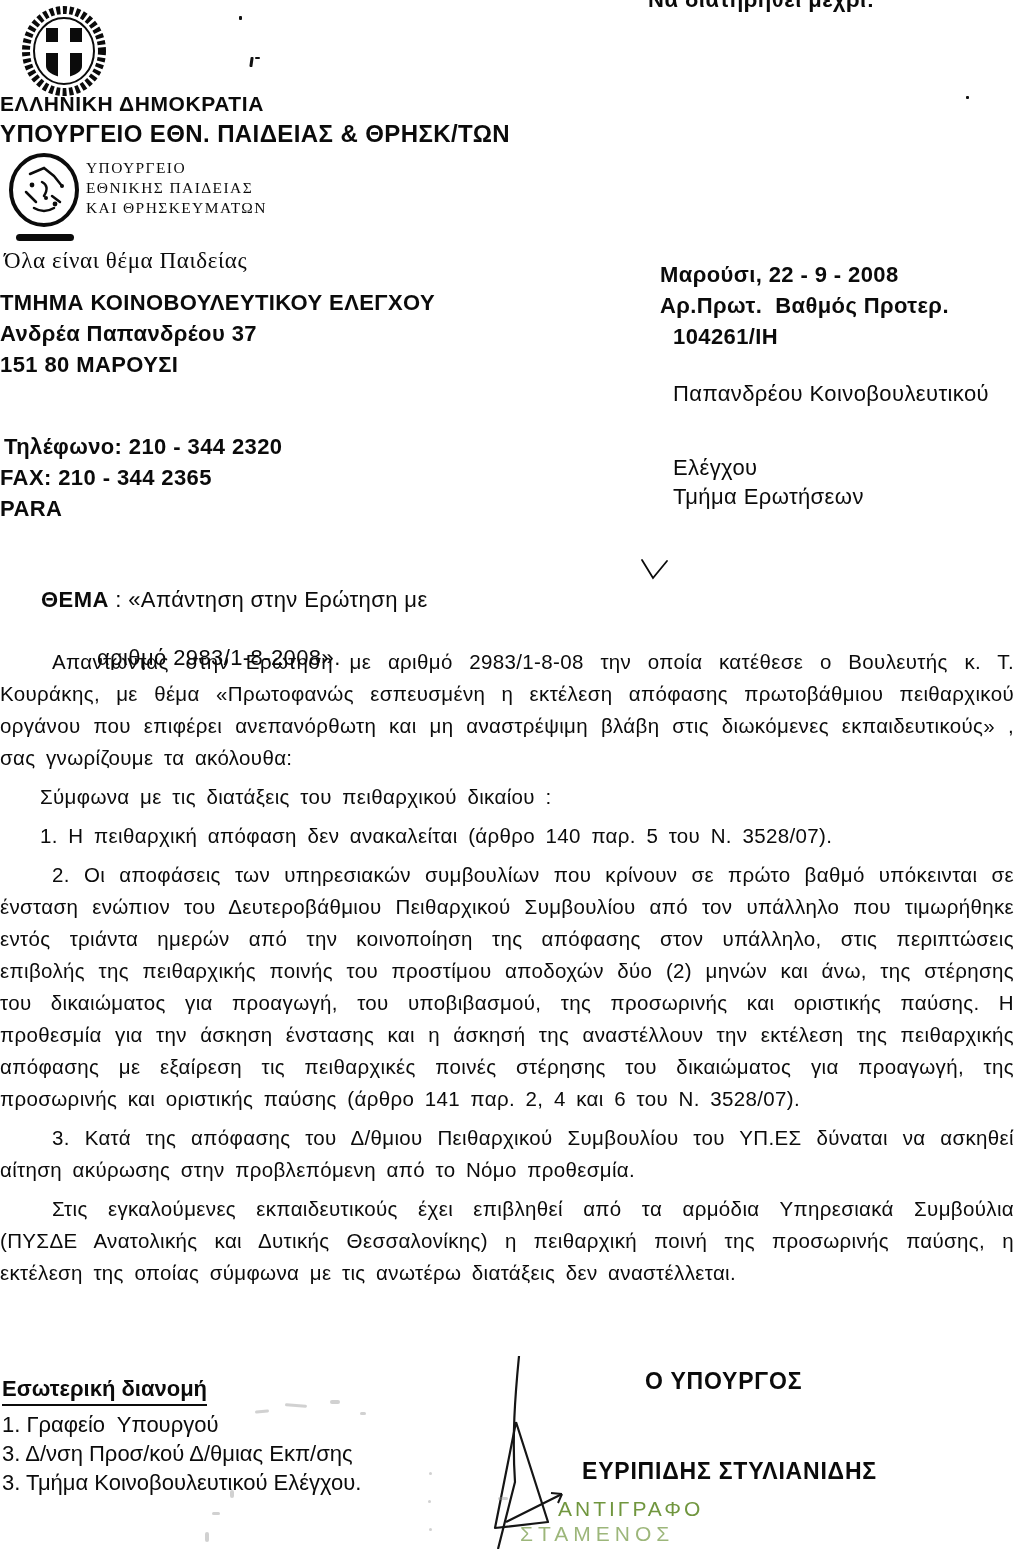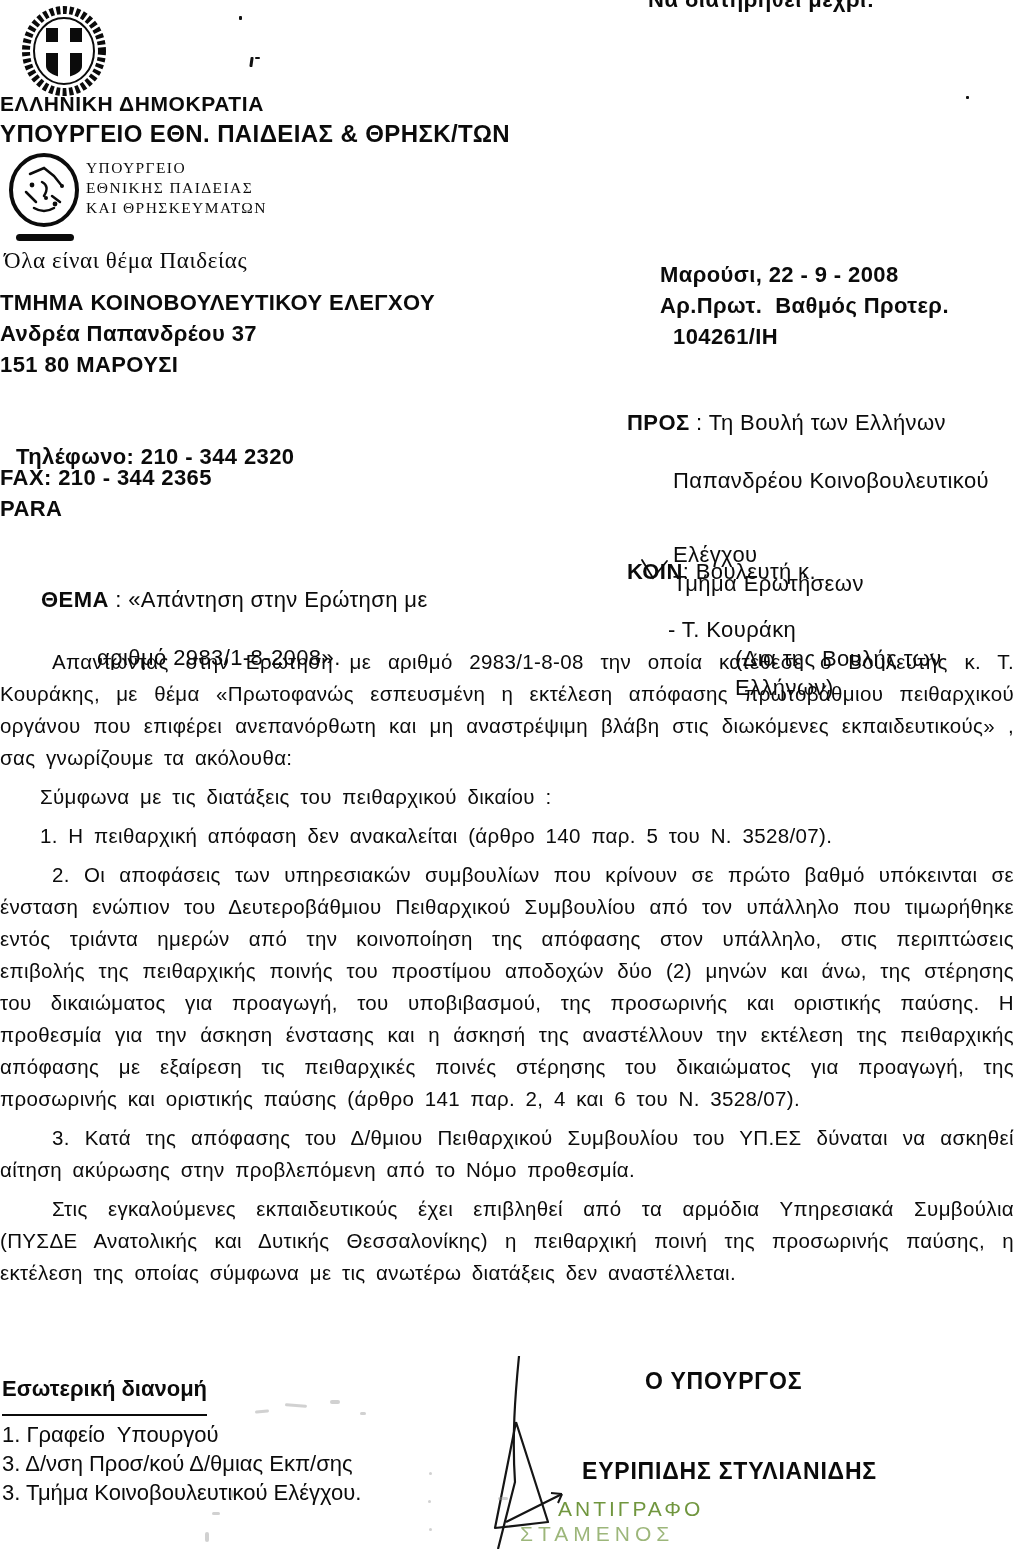--- a/index.html
+++ b/index.html
@@ -60,44 +60,34 @@
     <div>ΥΠΟΥΡΓΕΙΟ</div>
     <div>ΕΘΝΙΚΗΣ ΠΑΙΔΕΙΑΣ</div>
     <div>ΚΑΙ ΘΡΗΣΚΕΥΜΑΤΩΝ</div>
   </div>
 
   <div class="abs serif" style="left:4px; top:248px; font-size:23px; letter-spacing:0.6px;">Όλα είναι θέμα Παιδείας</div>
 
   <div class="abs blk" style="left:0px; top:287px;">ΤΜΗΜΑ ΚΟΙΝΟΒΟΥΛΕΥΤΙΚΟΥ ΕΛΕΓΧΟΥ</div>
   <div class="abs blk" style="left:0px; top:318px;">Ανδρέα Παπανδρέου 37</div>
   <div class="abs blk" style="left:0px; top:349px;">151 80 ΜΑΡΟΥΣΙ</div>
-  <div class="abs blk" style="left:16px; top:431px;margin-top:10px;">Τηλέφωνο: 210 - 344 2320</div>
+  <div class="abs blk" style="left:4px; top:431px;">Τηλέφωνο: 210 - 344 2320</div>
   <div class="abs blk" style="left:0px; top:462px;">FAX: 210 - 344 2365</div>
   <div class="abs blk" style="left:0px; top:493px;">PARA</div>
 
   <div class="abs b rcol" style="left:660px; top:260px;">Μαρούσι, 22 - 9 - 2008</div>
   <div class="abs b rcol pre" style="left:660px; top:291px;">Αρ.Πρωτ.  Βαθμός Προτερ.</div>
   <div class="abs b rcol" style="left:673px; top:322px;">104261/ΙΗ</div>
 
   <div class="abs rcol" style="left:588px; top:379px;">
-    <div style="white-space:pre;">
-      <span class="b">ΠΡΟΣ</span><span class="pre"> : </span><span>Τη Βουλή των Ελλήνων</span>
-    </div>
     <div style="margin-left:85px;">Παπανδρέου Κοινοβουλευτικού</div>
     <div style="margin-left:85px;margin-top:45px;">Ελέγχου</div>
     <div style="margin-left:85px;">Τμήμα Ερωτήσεων</div>
   </div>
 
-  <div class="abs rcol" style="left:588px; top:528px;">
-    <div style="white-space:pre;">
-      <span class="b">ΚΟΙΝ</span><span class="pre">: </span><span>Βουλευτή κ.</span>
-    </div>
-    <div style="margin-left:80px;">- Τ. Κουράκη</div>
-    <div style="margin-left:147px;">(Δια της Βουλής των Ελλήνων)</div>
-  </div>
 
   <svg class="abs" style="left:640px; top:556px;" width="30" height="26" viewBox="0 0 30 26">
     <path d="M2 4 L13 22 L27 5" fill="none" stroke="#0b0b0b" stroke-width="1.8" stroke-linecap="round"></path>
   </svg>
 
   <div class="abs rcol" style="left:2px; top:556px;">
     <div style="white-space:pre;">
       <span class="b">ΘΕΜΑ</span><span class="pre"> : </span><span>«Απάντηση στην Ερώτηση με</span>
     </div>
     <div style="margin-left:95px;">αριθμό 2983/1-8-2008».</div>
@@ -106,21 +96,21 @@
   <div class="abs bodytxt" style="left:0px; top:646px; width:1014px;">
     <p>Απαντώντας στην Ερώτηση με αριθμό 2983/1-8-08 την οποία κατέθεσε ο Βουλευτής κ. Τ. Κουράκης, με θέμα «Πρωτοφανώς εσπευσμένη η εκτέλεση απόφασης πρωτοβάθμιου πειθαρχικού οργάνου που επιφέρει ανεπανόρθωτη και μη αναστρέψιμη βλάβη στις διωκόμενες εκπαιδευτικούς» , σας γνωρίζουμε τα ακόλουθα:</p>
     <p class="ind40">Σύμφωνα με τις διατάξεις του πειθαρχικού δικαίου :</p>
     <p class="ind40">1. Η πειθαρχική απόφαση δεν ανακαλείται (άρθρο 140 παρ. 5 του Ν. 3528/07).</p>
     <p>2. Οι αποφάσεις των υπηρεσιακών συμβουλίων που κρίνουν σε πρώτο βαθμό υπόκεινται σε ένσταση ενώπιον του Δευτεροβάθμιου Πειθαρχικού Συμβουλίου από τον υπάλληλο που τιμωρήθηκε εντός τριάντα ημερών από την κοινοποίηση της απόφασης στον υπάλληλο, στις περιπτώσεις επιβολής της πειθαρχικής ποινής του προστίμου αποδοχών δύο (2) μηνών και άνω, της στέρησης του δικαιώματος για προαγωγή, του υποβιβασμού, της προσωρινής και οριστικής παύσης. Η προθεσμία για την άσκηση ένστασης και η άσκησή της αναστέλλουν την εκτέλεση της πειθαρχικής απόφασης με εξαίρεση τις πειθαρχικές ποινές στέρησης του δικαιώματος για προαγωγή, της προσωρινής και οριστικής παύσης (άρθρο 141 παρ. 2, 4 και 6 του Ν. 3528/07).</p>
     <p>3. Κατά της απόφασης του Δ/θμιου Πειθαρχικού Συμβουλίου του ΥΠ.ΕΣ δύναται να ασκηθεί αίτηση ακύρωσης στην προβλεπόμενη από το Νόμο προθεσμία.</p>
     <p>Στις εγκαλούμενες εκπαιδευτικούς έχει επιβληθεί από τα αρμόδια Υπηρεσιακά Συμβούλια (ΠΥΣΔΕ Ανατολικής και Δυτικής Θεσσαλονίκης) η πειθαρχική ποινή της προσωρινής παύσης, η εκτέλεση της οποίας σύμφωνα με τις ανωτέρω διατάξεις δεν αναστέλλεται.</p>
   </div>
 
   <div class="abs" style="left:2px; top:1374px; font-size:22px; line-height:29px;">
-    <div class="b" style="display:inline-block; border-bottom:2.5px solid #0b0b0b; padding-bottom:11px; margin-bottom:4px;">Εσωτερική διανομή</div>
+    <div class="b" style="display:inline-block; border-bottom:2.5px solid #0b0b0b; padding-bottom:1px; margin-bottom:4px;">Εσωτερική διανομή</div>
     <div class="pre">1. Γραφείο  Υπουργού</div>
     <div>3. Δ/νση Προσ/κού Δ/θμιας Εκπ/σης</div>
     <div>3. Τμήμα Κοινοβουλευτικού Ελέγχου.</div>
   </div>
 
   <div class="abs b" style="left:645px; top:1368px; font-size:23px; letter-spacing:0.8px;">Ο ΥΠΟΥΡΓΟΣ</div>
   <div class="abs b" style="left:582px; top:1458px; font-size:23px; letter-spacing:0.8px;">ΕΥΡΙΠΙΔΗΣ ΣΤΥΛΙΑΝΙΔΗΣ</div>
 
   <div class="abs stamp" style="left:558px; top:1497px; opacity:.8;">ΑΝΤΙΓΡΑΦΟ</div>
   <div class="abs stamp" style="left:520px; top:1522px; opacity:.55; letter-spacing:5px;">ΣΤΑΜΕΝΟΣ</div>

